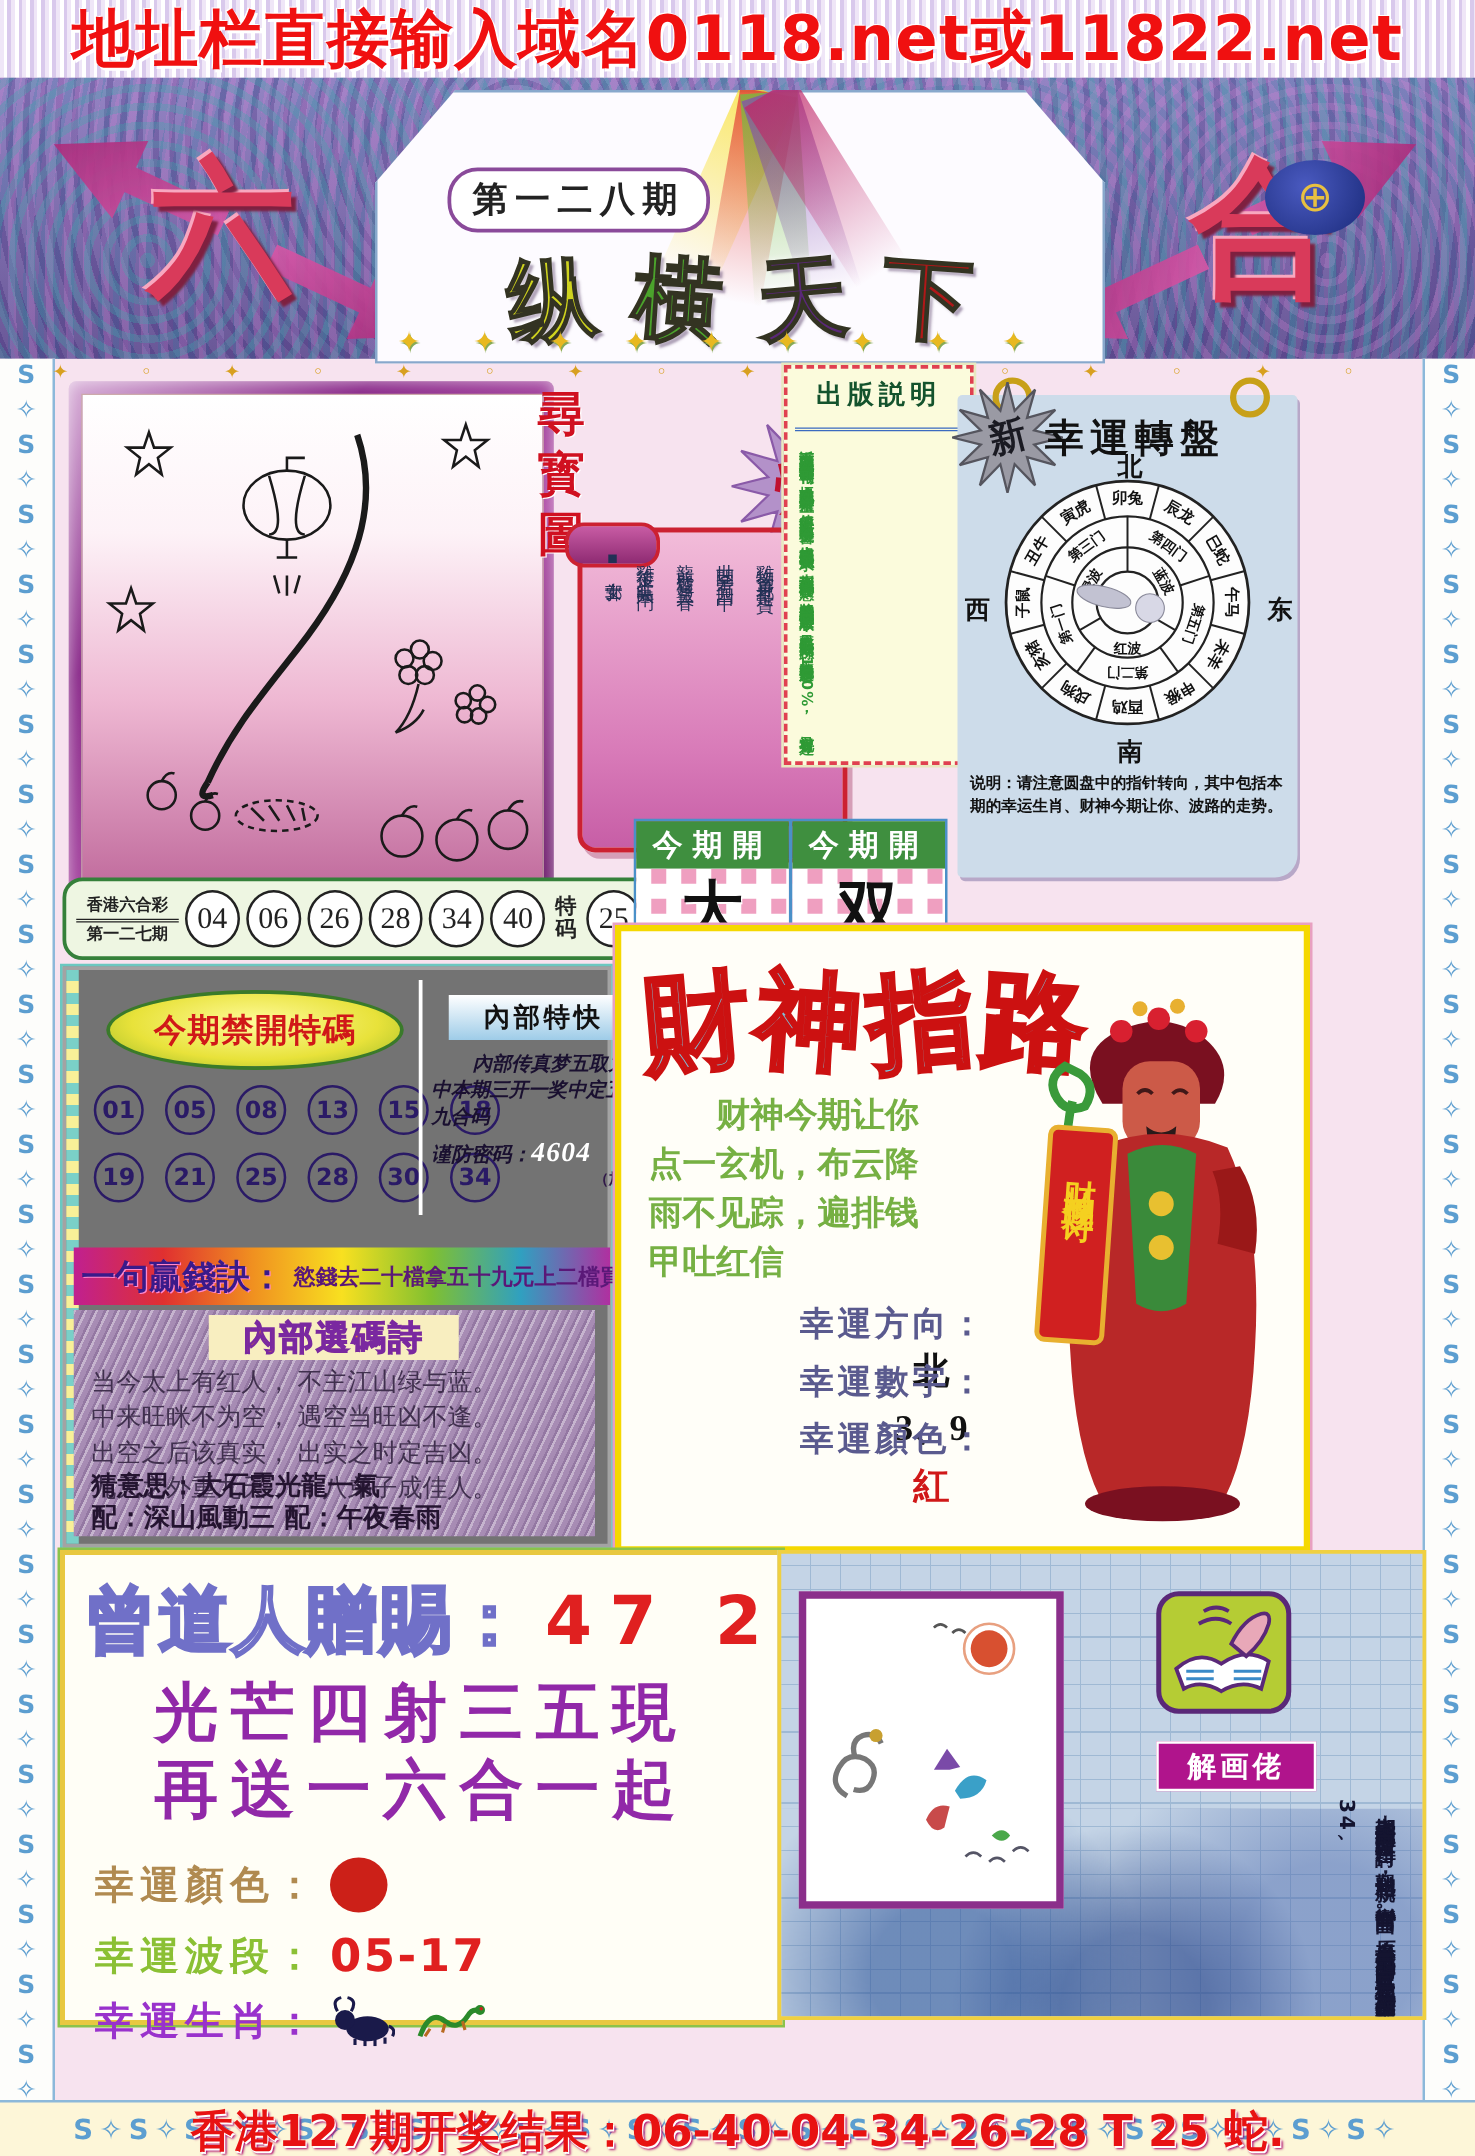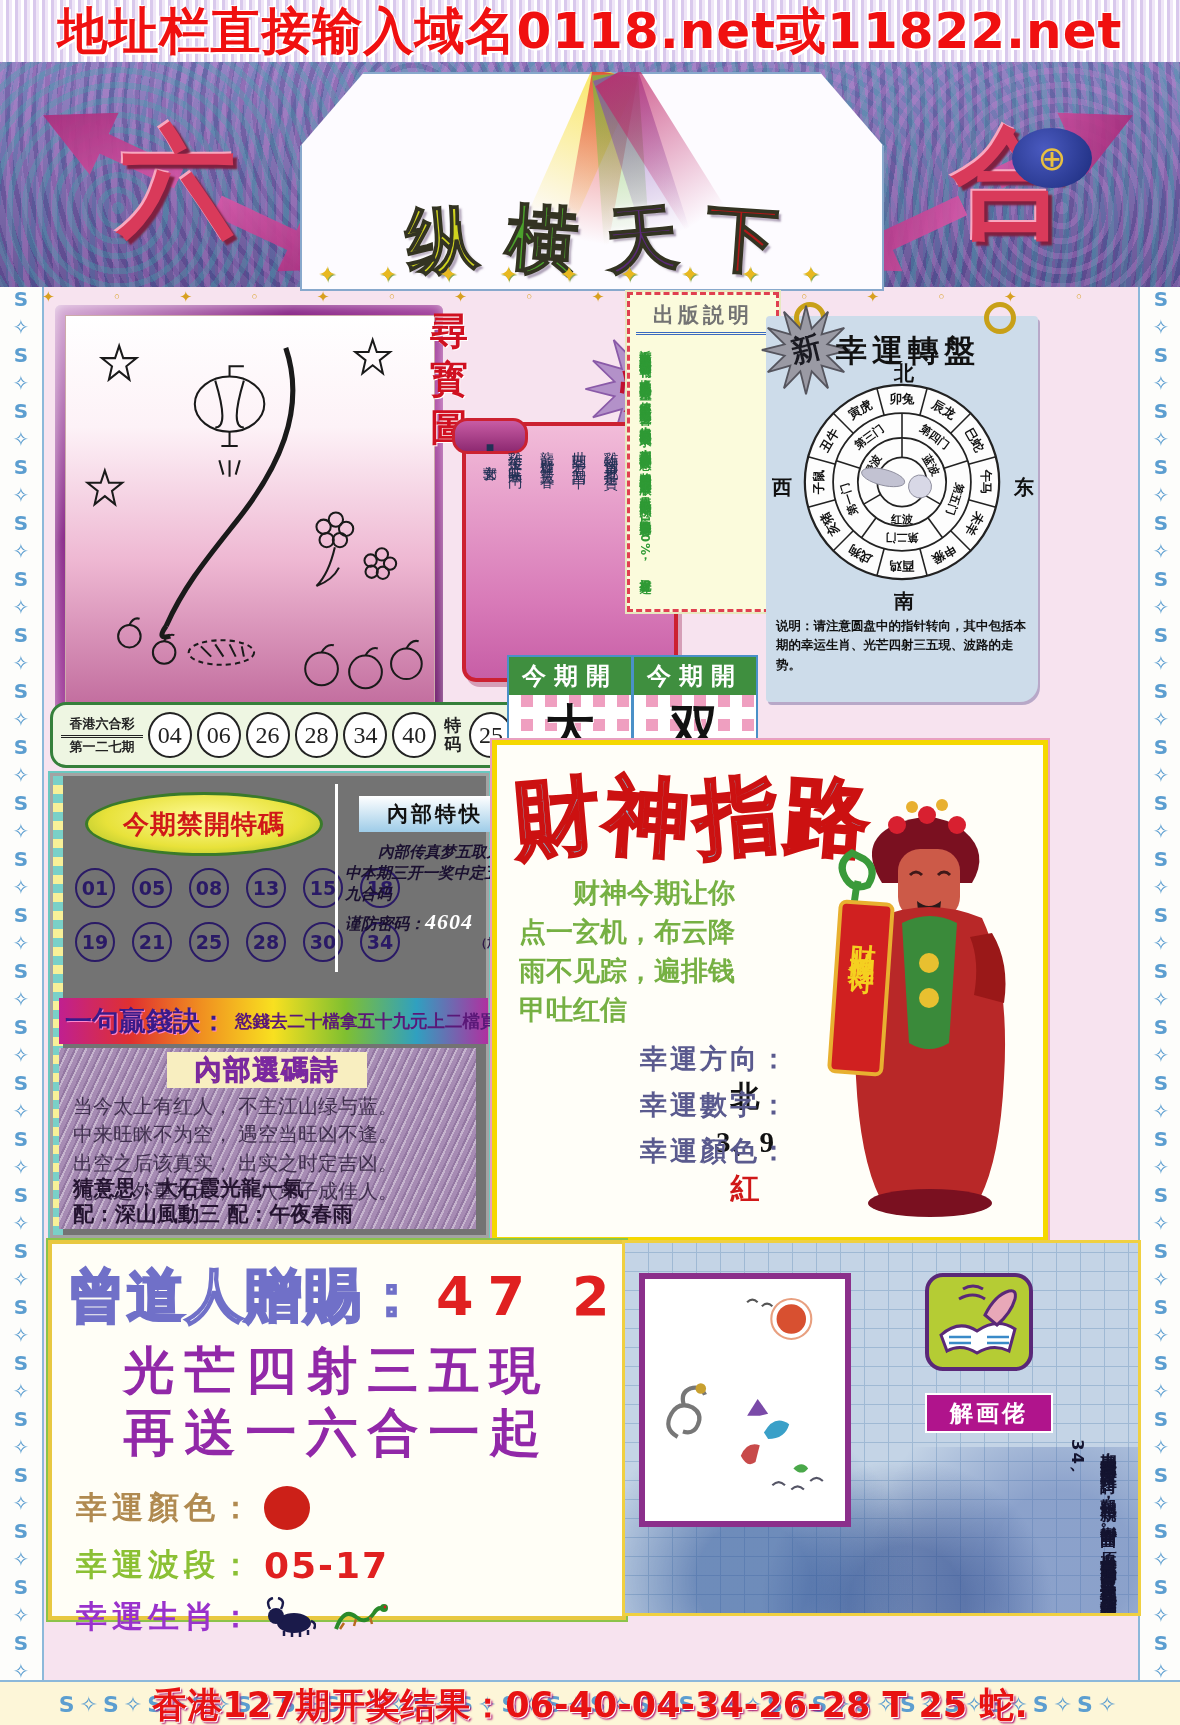--- a/index.html
+++ b/index.html
@@ -86,22 +86,22 @@
   #scroll:after{content:"";position:absolute;right:-10px;bottom:-12px;width:120px;height:26px;border-radius:13px;
     background:linear-gradient(180deg,#c85ca4,#8e2a72);border:3px solid #cc2131;}
   #scroll .vwrap{position:absolute;inset:14px 10px 18px 10px;writing-mode:vertical-rl;color:#223055;}
   #scroll .head{font-size:21px;font-weight:bold;letter-spacing:3px;padding-left:10px;}
   #scroll .line{font-size:14.5px;line-height:2.2;letter-spacing:4px;}
   #scroll .sig{font-size:14px;margin-top:auto;}
 
   
   #pubnote{left:627px;top:292px;width:134px;height:302px;background:#fbfbdc;
     border:3px dashed #e04050;outline:2px solid #e8e8c0;padding:6px 6px;}
-  #pubnote .t{color:#737373;font-size:21px;font-weight:bold;letter-spacing:4px;text-align:center;
-    border-bottom:3px double #3a6ac0;padding-bottom:3px;}
+  #pubnote .t{color:#14532d;font-size:21px;font-weight:bold;letter-spacing:4px;text-align:center;
+    border-bottom:3px double #3a6ac0;padding-bottom:13px;}
   #pubnote .b{margin-top:5px;height:248px;writing-mode:vertical-rl;font-size:12px;line-height:1.45;
     color:#2f9a35;font-weight:bold;letter-spacing:1px;}
 
   
   #wheelp{left:766px;top:316px;width:272px;height:386px;background:#cddcea;
     border-radius:4px 4px 18px 4px;box-shadow:2px 3px 0 #b8a8c8;}
   .ring{position:absolute;top:-14px;width:22px;height:22px;border:5px solid #c8a018;border-radius:50%;}
   #newstar{left:-6px;top:-12px;width:92px;height:92px;}
   #newstar .char{position:absolute;left:50%;top:50%;transform:translate(-50%,-50%) rotate(-14deg);
     font-size:30px;font-weight:bold;color:#1a1a22;}
@@ -243,20 +243,21 @@
     <div class="abs" id="hpanel">
       <div class="ray" style="background:linear-gradient(#f8e030,rgba(255,255,255,0));transform:rotate(24deg);"></div>
       <div class="ray" style="background:linear-gradient(#e03030,rgba(255,255,255,0));transform:rotate(10deg);"></div>
       <div class="ray" style="background:linear-gradient(#70c040,rgba(255,255,255,0));transform:rotate(-4deg);"></div>
       <div class="ray" style="background:linear-gradient(#8050b0,rgba(255,255,255,0));transform:rotate(-18deg);"></div>
       <div class="ray" style="background:linear-gradient(#c02868,rgba(255,255,255,0));transform:rotate(-32deg);"></div>
       <div id="htitle" class="serif">
         <span class="c0">纵</span><span class="c1">横</span><span class="c2">天</span><span class="c3">下</span>
       </div>
     </div>
+    <div class="abs" id="issue-badge">第一二八期</div>
     <div class="abs" id="compass">⊕</div>
   </div>
   <div class="abs" id="hstars">✦✦✦✦✦✦✦✦✦</div>
 
   <div class="abs" id="banner">
     <span class="txt">地址栏直接输入域名0118.net或11822.net</span>
   </div>
 
   <div class="abs sideLace" id="laceL">S✧S✧S✧S✧S✧S✧S✧S✧S✧S✧S✧S✧S✧S✧S✧S✧S✧S✧S✧S✧S✧S✧S✧S✧S✧S✧S✧S✧S✧S✧</div>
   <div class="abs sideLace" id="laceR">S✧S✧S✧S✧S✧S✧S✧S✧S✧S✧S✧S✧S✧S✧S✧S✧S✧S✧S✧S✧S✧S✧S✧S✧S✧S✧S✧S✧S✧S✧</div>
@@ -395,21 +396,21 @@
       <g font-size="12.5" font-weight="bold" fill="#111" text-anchor="middle">
         <text x="120" y="86" transform="rotate(300,120,120)">绿波</text>
         <text x="120" y="86" transform="rotate(60,120,120)">蓝波</text>
         <text x="120" y="166">红波</text>
       </g>
       <g transform="rotate(14,120,120)">
         <ellipse cx="98" cy="120" rx="25" ry="9" fill="#c2c2d2" stroke="#8a8a9a"></ellipse>
         <circle cx="141" cy="120" r="13" fill="#d8d8e6" stroke="#8a8a9a"></circle>
       </g>
     </svg>
-    <div class="note">说明：请注意圆盘中的指针转向，其中包括本期的幸运生肖、光芒四射三五現、波路的走势。</div>
+    <div class="note">说明：请注意圆盘中的指针转向，其中包括本期的幸运生肖、财神今期让你、波路的走势。</div>
   </div>
 
   <div class="abs" id="res127">
     <div class="org serif">
       <div class="o1">香港六合彩</div>
       <div class="o2">第一二七期</div>
     </div>
     <div class="ball">04</div>
     <div class="ball">06</div>
     <div class="ball">26</div>

